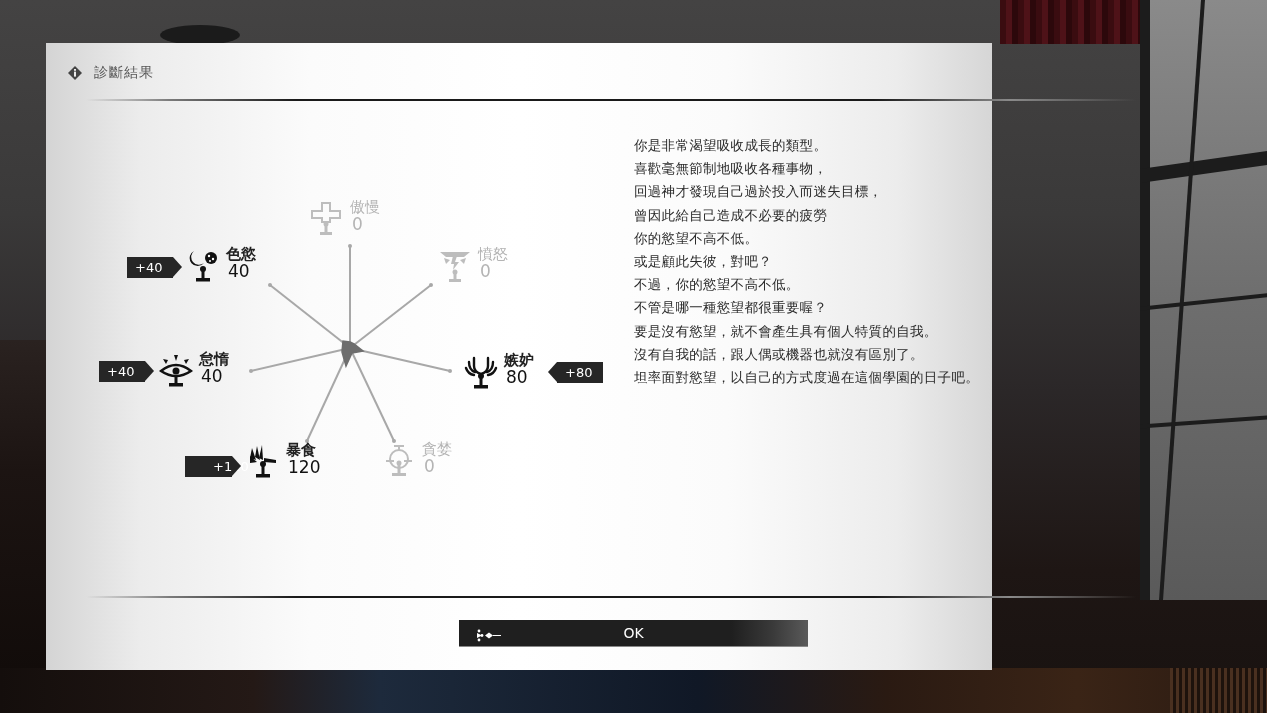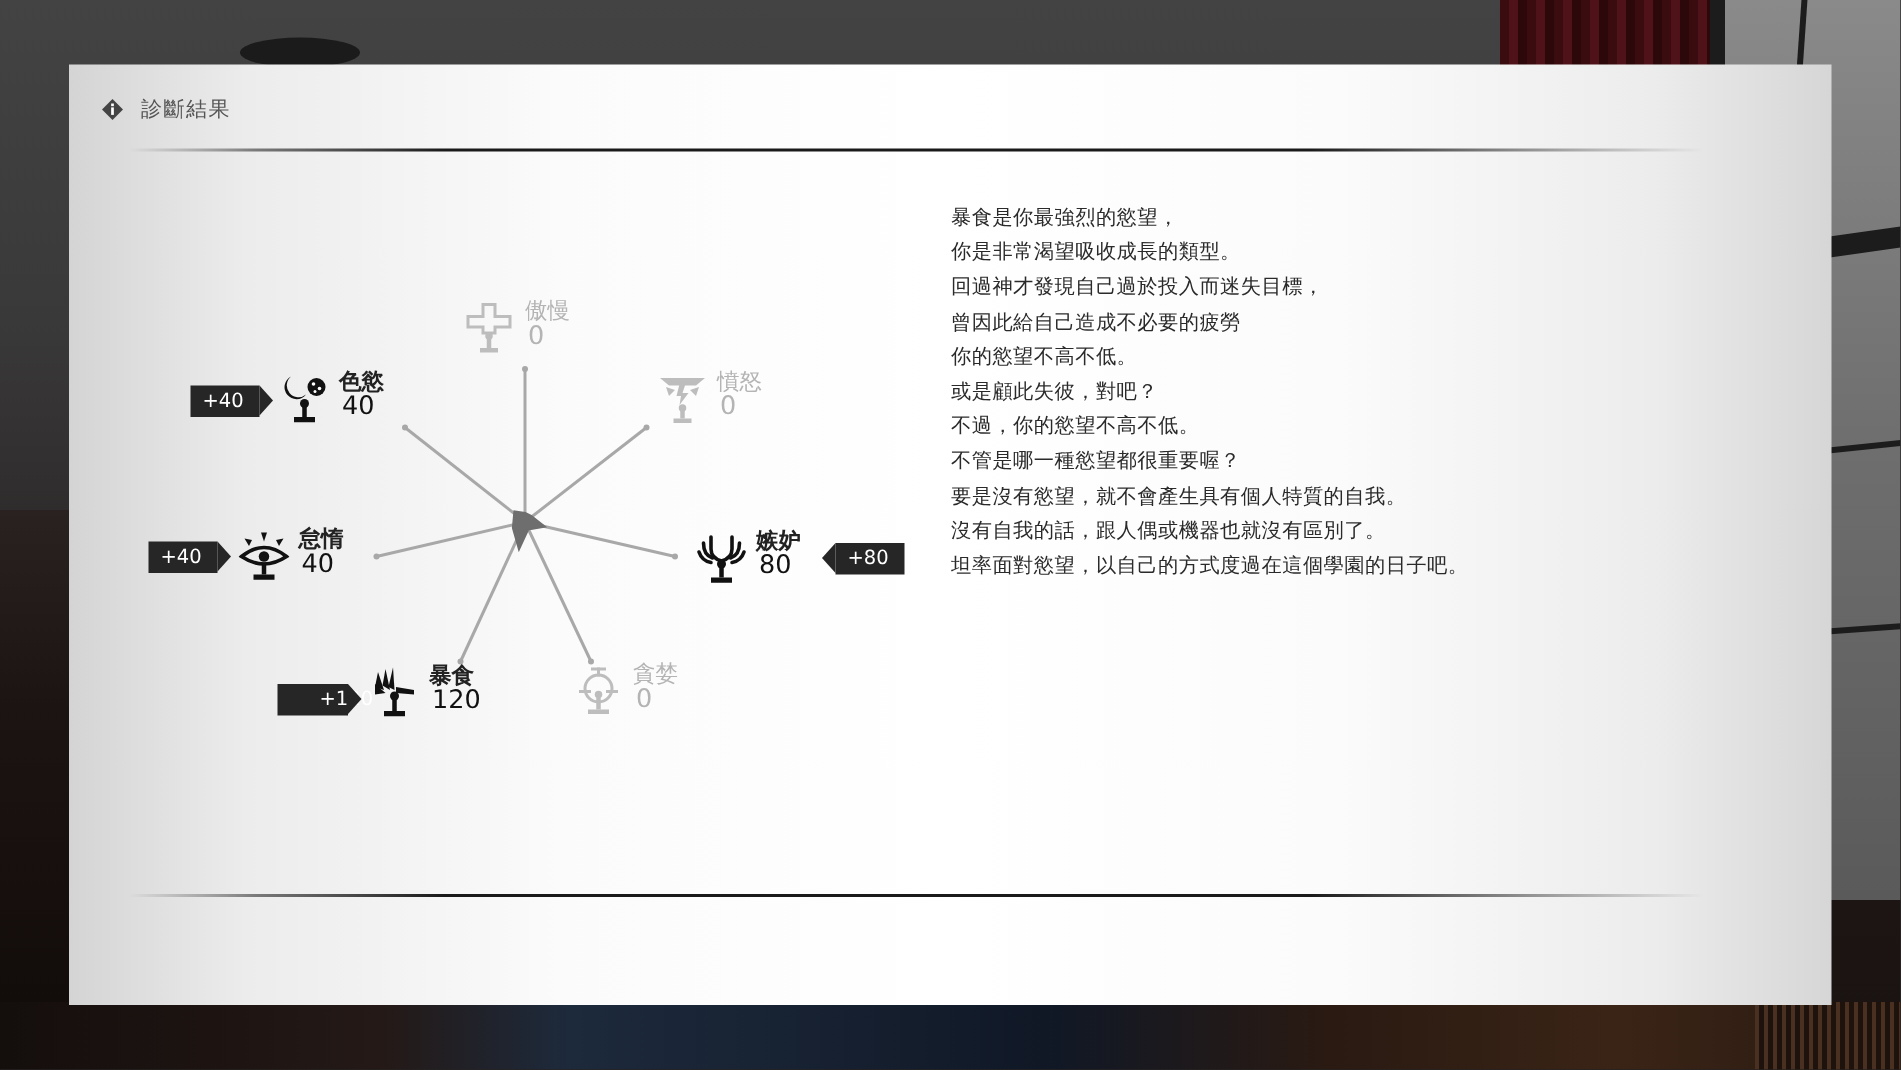--- a/index.html
+++ b/index.html
@@ -21,21 +21,21 @@
   .bg-shadow { position:absolute; left:160px; top:25px; width:80px; height:20px; border-radius:50%; background:#1b1b1b; }
   .bg-floor { position:absolute; left:0; top:668px; width:1267px; height:45px;
     background: linear-gradient(90deg,#140e0c 0%,#241916 20%,#1d2a3c 30%,#101826 55%,#2a1a12 70%,#3a2416 85%,#2a1a12 100%); }
   .bg-floor-stripes { position:absolute; left:1170px; top:668px; width:97px; height:45px;
     background: repeating-linear-gradient(90deg,#4a3020 0 3px,#1d120c 3px 6px); }
   .bg-left-wood { position:absolute; left:0; top:340px; width:46px; height:330px;
     background: linear-gradient(180deg,#2a2220 0%,#1c1412 40%,#120c0a 100%); }
 
   
   .dialog {
-    position: absolute; left: 46px; top: 43px; width: 1175px; height: 627px;
+    position: absolute; left: 46px; top: 43px; width: 946px; height: 627px;
     background: linear-gradient(90deg, #d4d4d4 0%, #ececec 10%, #fbfbfb 28%, #ffffff 50%, #fbfbfb 72%, #ececec 90%, #d6d6d6 100%);
   }
   .dialog-header { position:absolute; left:22px; top:19px; height:22px; display:flex; align-items:center; gap:12px; }
   .hdr-icon { width:14px; height:14px; position:relative; }
   .hdr-icon svg { display:block; }
   .hdr-title { font-size:14px; color:#555; letter-spacing:1px; }
   .rule { position:absolute; height:2px; }
   .rule-top { left:40px; top:56px; width:1050px;
     background: linear-gradient(90deg, rgba(30,30,30,0) 0%, #7a7a7a 8%, #1a1a1a 20%, #1a1a1a 75%, #8a8a8a 88%, rgba(60,60,60,0) 100%); }
   .rule-bottom { left:40px; top:553px; width:1050px;
@@ -282,28 +282,43 @@
       </span>
       <span class="txt">
         <span class="name">色慾</span>
         <span class="val">40</span>
       </span>
     </div>
     <div class="bonus right-arrow" style="left:81px;top:214px;width:46px;">+40</div>
   </div>
 
   <div class="desc">
-    <p>暴食是你最強烈的慾望，</p>
     <p>你是非常渴望吸收成長的類型。</p>
+    <p>喜歡毫無節制地吸收各種事物，</p>
     <p>回過神才發現自己過於投入而迷失目標，</p>
     <p>曾因此給自己造成不必要的疲勞</p>
     <p>你的慾望不高不低。</p>
     <p>或是顧此失彼，對吧？</p>
     <p>不過，你的慾望不高不低。</p>
     <p>不管是哪一種慾望都很重要喔？</p>
     <p>要是沒有慾望，就不會產生具有個人特質的自我。</p>
     <p>沒有自我的話，跟人偶或機器也就沒有區別了。</p>
     <p>坦率面對慾望，以自己的方式度過在這個學園的日子吧。</p>
   </div>
 
   <div class="rule rule-bottom"></div>
 
+  <div class="ok-btn">
+    <span class="ok-icon">
+      <svg width="26" height="13" viewBox="0 0 26 13">
+          <g fill="#fff">
+        <path d="M10 6.5 l4 -3 4 3 -4 3 z"></path>
+            <path d="M18 6 h8 v1 h-8 z"></path>
+        <circle cx="4" cy="2" r="1.4"></circle>
+            <circle cx="4" cy="11" r="1.4"></circle>
+            <circle cx="7" cy="6.5" r="1.4"></circle>
+        <path d="M2 4 l5 2.5 -5 2.5 z"></path>
+          </g>
+      </svg>
+    </span>
+    <span class="ok-label">OK</span>
+  </div>
 </div>
 
 </body></html>

